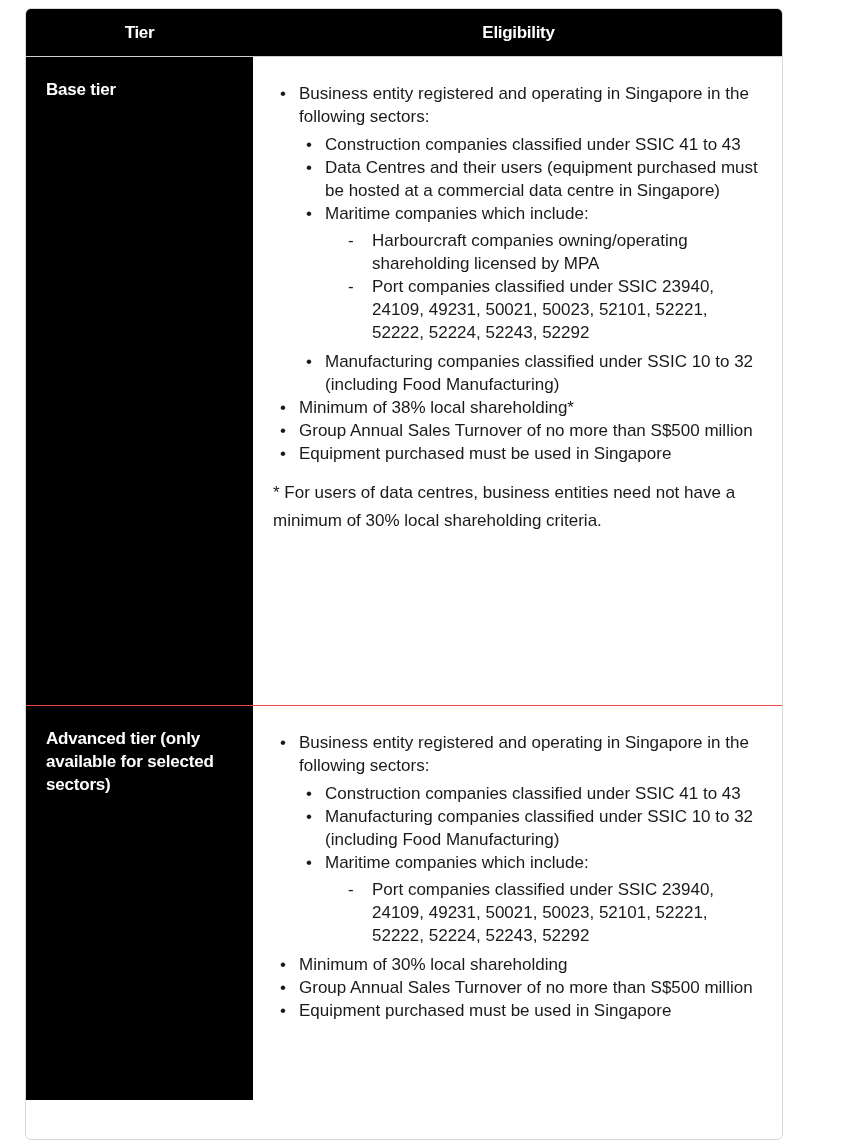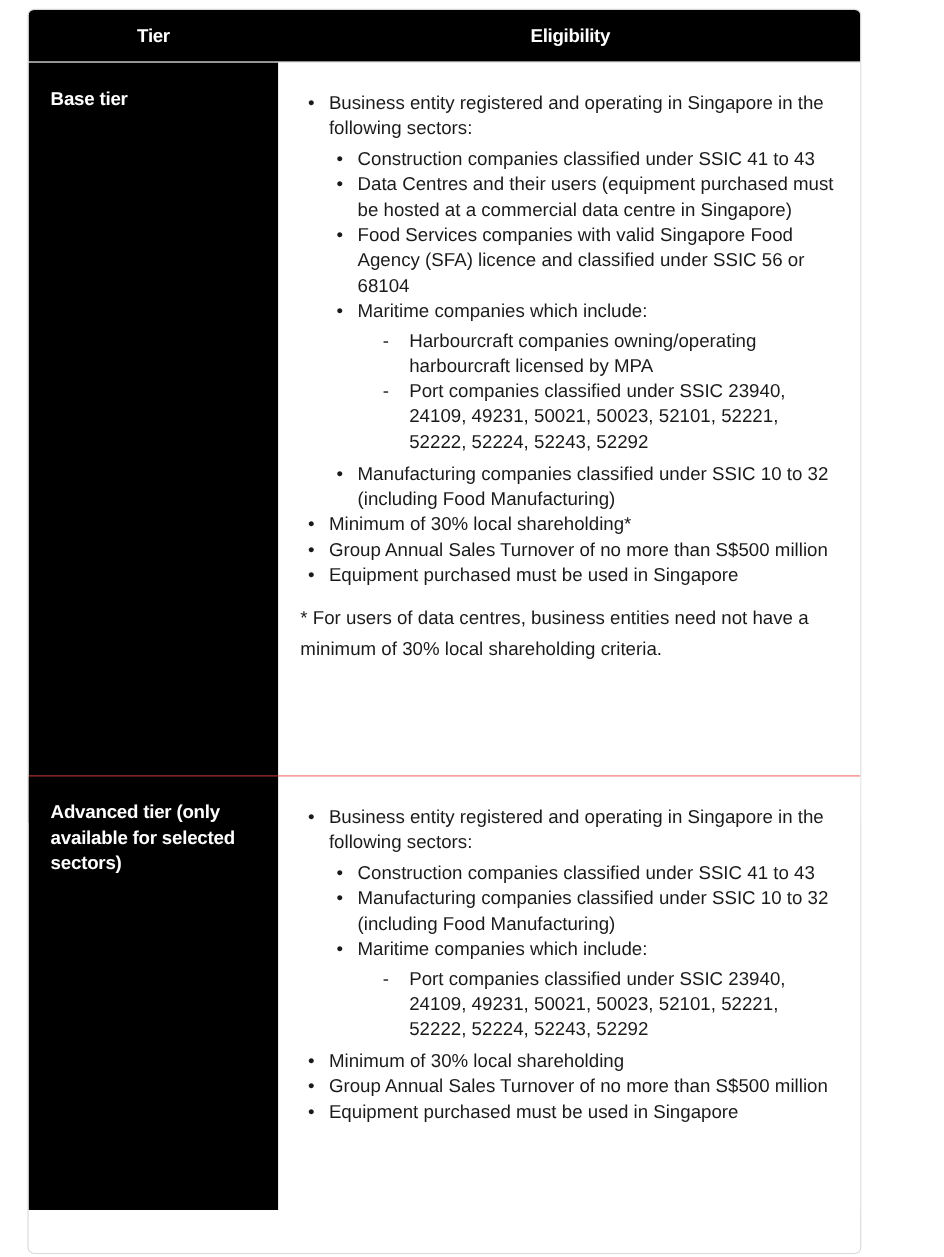--- a/index.html
+++ b/index.html
@@ -43,32 +43,31 @@
 
   <div class="row row1">
     <div class="tiercell">Base tier</div>
     <div class="elig">
       <ul class="l1">
         <li>
           <span>Business entity registered and operating in Singapore in the following sectors:</span>
           <ul class="l2">
             <li>Construction companies classified under SSIC 41 to 43</li>
             <li>Data Centres and their users (equipment purchased must be hosted at a commercial data centre in Singapore)</li>
-            <li>Food Services companies with valid Singapore Food Agency (SFA) licence and classified under SSIC 56 or 68104</li>
             <li>
               <span>Maritime companies which include:</span>
               <ul class="l3">
-                <li>Harbourcraft companies owning/operating harbourcraft licensed by MPA</li>
+                <li>Harbourcraft companies owning/operating shareholding licensed by MPA</li>
                 <li>Port companies classified under SSIC 23940, 24109, 49231, 50021, 50023, 52101, 52221, 52222, 52224, 52243, 52292</li>
               </ul>
             </li>
             <li>Manufacturing companies classified under SSIC 10 to 32 (including Food Manufacturing)</li>
           </ul>
         </li>
-        <li>Minimum of 30% local shareholding*</li>
+        <li>Minimum of 38% local shareholding*</li>
         <li>Group Annual Sales Turnover of no more than S$500 million</li>
         <li>Equipment purchased must be used in Singapore</li>
       </ul>
       <div class="note">* For users of data centres, business entities need not have a minimum of 30% local shareholding criteria.</div>
     </div>
   </div>
 
   <div class="row row2">
     <div class="tiercell">Advanced tier (only available for selected sectors)</div>
     <div class="elig">

